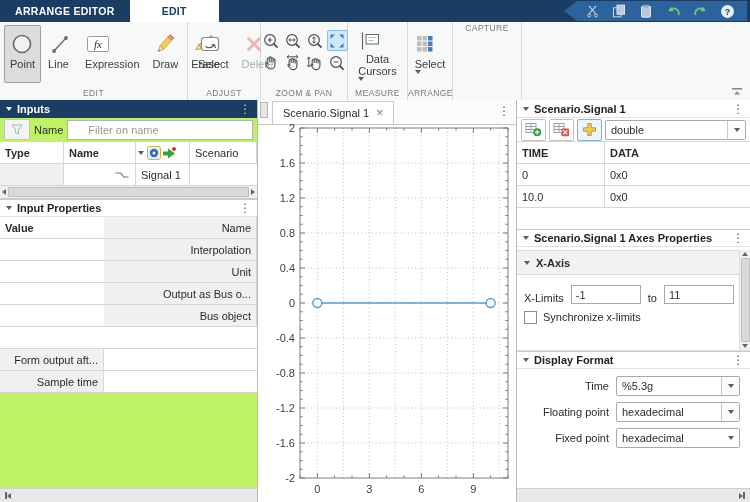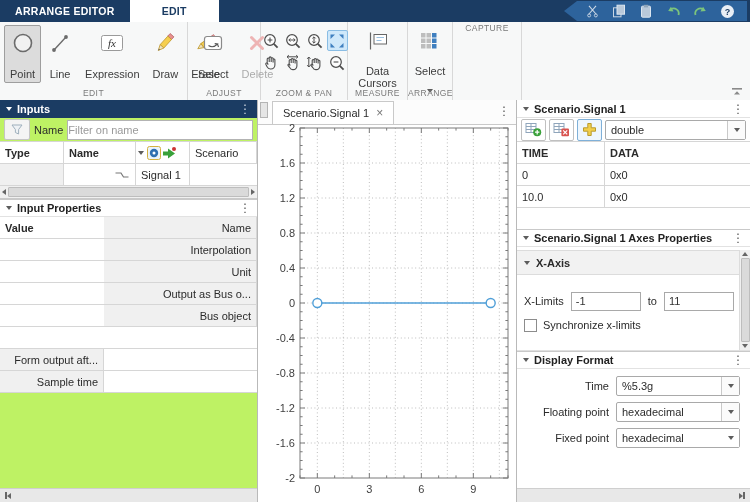--- a/index.html
+++ b/index.html
@@ -10,21 +10,21 @@
   .app-tab{display:flex;align-items:center;padding:0 15px;color:#fff;font-size:10.5px;font-weight:bold;letter-spacing:.3px}
   .app-tab.active{background:#fff;color:#1b3c63;padding:0 32px}
   .qa-strip{position:absolute;right:3px;top:1px;height:20px;display:flex;align-items:center;gap:11px;
             padding:0 12px 0 20px;background:#2d639c;clip-path:polygon(13px 0,100% 0,100% 100%,13px 100%,0 50%)}
   .qa-btn{display:flex;align-items:center;justify-content:center;width:16px;height:16px}
   
   .ribbon{position:absolute;top:22px;left:0;right:0;height:78px;background:#f7f8f8;border-bottom:1px solid #c6c6c6;display:flex}
   .rsec{position:relative;border-right:1px solid #d8d8d8;display:flex;flex-direction:column;flex:0 0 auto}
   .rsec-body{flex:1;display:flex;align-items:flex-start;padding:3px 4px 0;gap:1px}
   .rsec-label{height:13px;line-height:12px;text-align:center;font-size:8.5px;color:#7a7a7a;letter-spacing:.4px;white-space:nowrap}
-  .rbtn{display:flex;flex-direction:column;align-items:center;gap:13px;padding:4px 5px 2px;border:1px solid transparent;
+  .rbtn{display:flex;flex-direction:column;align-items:flex-start;gap:1px;padding:4px 5px 2px;border:1px solid transparent;
         border-radius:2px;height:58px;box-sizing:border-box;justify-content:flex-start}
   .rbtn .ric{height:27px;display:flex;align-items:center;justify-content:center}
   .rbtn .lbl{font-size:11px;color:#3c3c3c;white-space:nowrap;text-align:center;line-height:12px}
   .rbtn.pressed{background:#dcdcdc;border-color:#9e9e9e}
   .rbtn.disabled .lbl{color:#ababab}
   .zp-grid{display:grid;grid-template-columns:repeat(4,21px);grid-auto-rows:21px;gap:1px;margin:5px 3px}
   .zp-btn{display:flex;align-items:center;justify-content:center;border:1px solid transparent;border-radius:2px}
   .zp-btn.active{background:#cfe8fa;border-color:#8abde4}
   .ribbon-collapse{position:absolute;right:6px;bottom:3px;width:14px;height:12px;display:flex;align-items:center;justify-content:center}
   
@@ -49,21 +49,21 @@
   .combo{height:20px;border:1px solid #a9a9a9;border-radius:2px;background:#fff;display:flex;align-items:center;box-sizing:border-box}
   .combo .val{flex:1;padding:0 5px;overflow:hidden;white-space:nowrap}
   .combo .cbtn{width:17px;align-self:stretch;border-left:1px solid #c9c9c9;display:flex;align-items:center;justify-content:center;background:#fbfbfb}
   .bottom-strip{position:absolute;left:0;right:0;bottom:0;height:14px;background:#e8e8e8;border-top:1px solid #cfcfcf;
                 display:flex;align-items:center;padding:0 5px;box-sizing:border-box}
   .bar{width:2px;height:7px;background:#666;display:inline-block}
   
   .left-panel{position:absolute;top:100px;left:0;width:258px;bottom:0;background:#bef264;border-right:1px solid #b9b9b9;box-sizing:border-box}
   .filter-row{height:24px;display:flex;align-items:center;gap:4px;padding:2px 4px;border-bottom:1px solid #d6d6d6;box-sizing:border-box}
   .funnel-btn{width:24px;height:19px;border:1px solid #c5c5c5;border-radius:2px;background:#f4f4f4;display:flex;align-items:center;justify-content:center}
-  .filter-row input{flex:1;height:18px;border:1px solid #b3b3b3;padding:0 0;font:inherit;color:#333;min-width:0}
+  .filter-row input{flex:1;height:18px;border:1px solid #b3b3b3;padding:0 20px;font:inherit;color:#333;min-width:0}
   .filter-row input::placeholder{color:#9a9a9a}
   .inputs-table{grid-template-columns:64px 72px 54px 1fr}
   .hscroll{height:12px;background:#f0f0f0;border-bottom:1px solid #c9c9c9;display:flex;align-items:center;padding:0 2px;gap:2px}
   .hthumb{flex:1;height:8px;background:#dadada;border:1px solid #bdbdbd;border-radius:1px}
   .props-table{grid-template-columns:104px 1fr}
   
   .center{position:absolute;top:100px;left:258px;width:258px;bottom:0;background:#fff}
   .doc-tabbar{height:24px;border-bottom:1px solid #c9c9c9;display:flex;align-items:flex-end;background:#fcfcfc;position:relative}
   .grip{width:6px;height:14px;background:#e6e6e6;border:1px solid #b5b5b5;margin:0 4px 4px 2px;align-self:center}
   .doc-tab{height:23px;display:flex;align-items:center;gap:7px;padding:0 10px;background:#fff;border:1px solid #c9c9c9;border-bottom:none;box-sizing:border-box}
@@ -77,21 +77,21 @@
   
   .right-panel{position:absolute;top:100px;left:516px;width:234px;bottom:0;background:#fff;border-left:1px solid #b9b9b9;box-sizing:border-box}
   .sig-toolbar{height:24px;display:flex;align-items:center;gap:3px;padding:1px 4px;border-bottom:1px solid #d6d6d6;box-sizing:border-box}
   .sbtn{width:23px;height:20px;border:1px solid #c0c0c0;border-radius:2px;background:#fff;display:flex;align-items:center;justify-content:center;flex:0 0 auto}
   .sbtn.hl{border-color:#7fb0d8;background:#eef6fd}
   .time-table{grid-template-columns:88px 1fr}
   .sig-spacer{height:21px;border-bottom:none}
   .axes-body{position:relative;height:100px;border-bottom:1px solid #e0e0e0}
   .xaxis-bar{height:25px;margin-top:3px;background:#f2f2f2;border-top:1px solid #dcdcdc;border-bottom:1px solid #dcdcdc;
              display:flex;align-items:center;gap:6px;padding:0 7px;font-weight:bold;box-sizing:border-box;margin-right:11px}
-  .xlimits-row{display:flex;align-items:center;gap:7px;padding:0 7px;height:22px;margin-top:15px}
+  .xlimits-row{display:flex;align-items:flex-end;gap:7px;padding:0 7px;height:22px;margin-top:7px}
   .xlimits-row input{width:60px;height:17px;border:1px solid #a9a9a9;padding:0 4px;font:inherit;color:#333}
   .sync-row{display:flex;align-items:center;gap:6px;padding:0 7px;height:20px;margin-top:3px}
   .checkbox{width:11px;height:11px;border:1px solid #8c8c8c;background:#fff;flex:0 0 auto}
   .vscroll{position:absolute;right:0;top:0;bottom:0;width:11px;background:#f0f0f0;border-left:1px solid #dcdcdc;
            display:flex;flex-direction:column;align-items:center;justify-content:space-between;padding:2px 0;box-sizing:border-box}
   .vthumb{width:7px;flex:1;margin:2px 0;background:#dadada;border:1px solid #bdbdbd;border-radius:1px}
   .fmt-row{display:flex;align-items:center;height:26px;padding:0 10px 0 0}
   .fmt-label{width:92px;text-align:right;padding-right:7px;flex:0 0 auto}
   .fmt-combo{flex:1}
   .strip-right{justify-content:flex-end}

